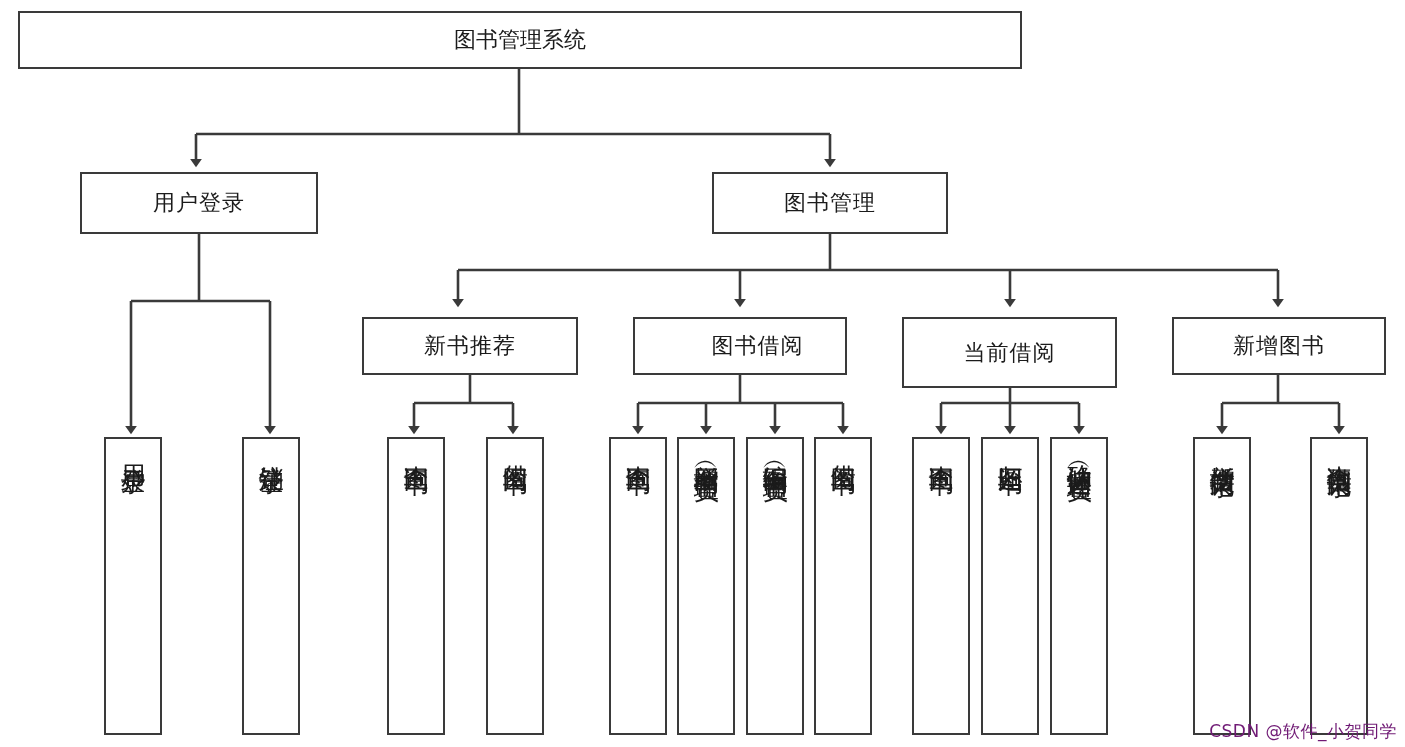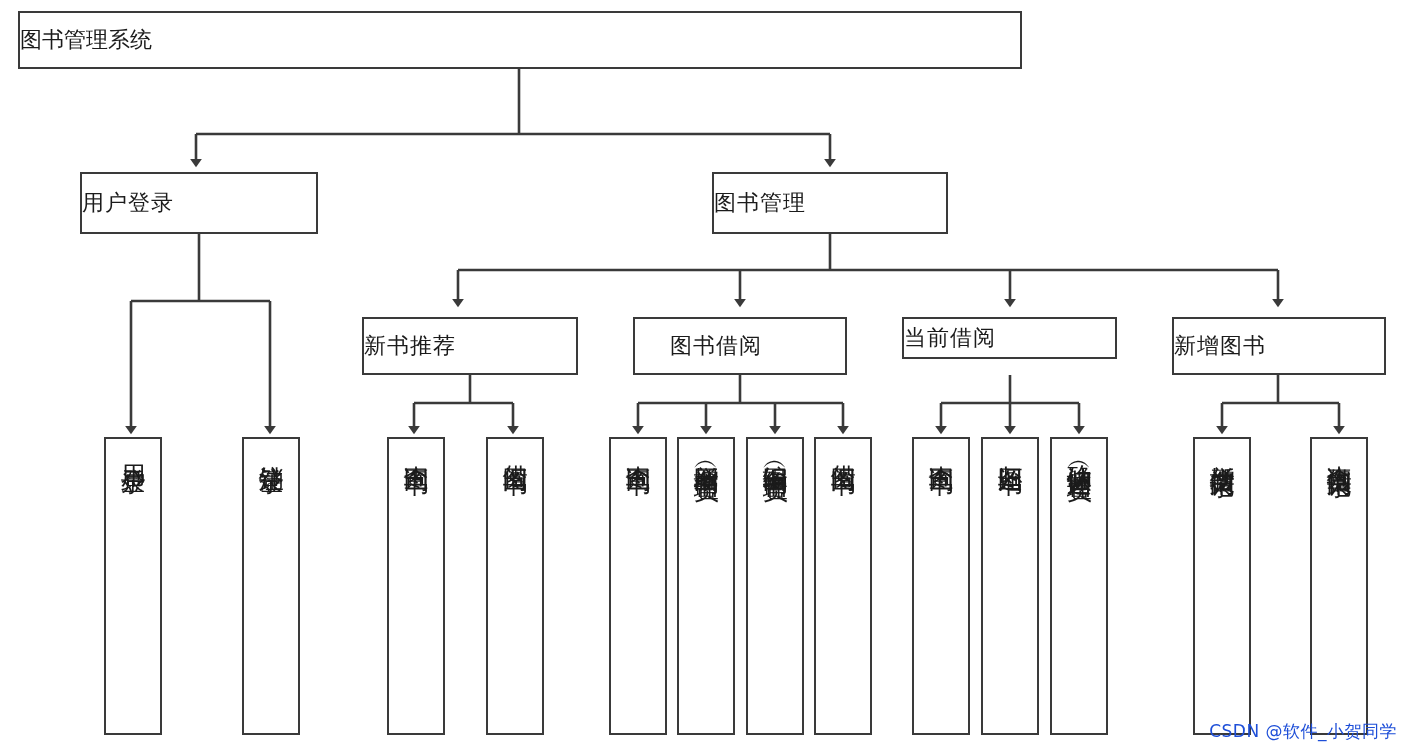--- a/index.html
+++ b/index.html
@@ -6,21 +6,21 @@
   body{font-family:"DejaVu Sans","Liberation Sans",sans-serif;}
   #stage{position:relative;width:1405px;height:747px;background:#ffffff;overflow:hidden;}
   svg#wires{position:absolute;left:0;top:0;width:1405px;height:747px;}
   .node{
     position:absolute;
     box-sizing:border-box;
     background:#ffffff;
     border:2px solid #3a3a3a;
     display:flex;
     align-items:center;
-    justify-content:flex-start;
+    justify-content:center;
     color:#1b1b1b;
   }
   .node.h{font-size:22px;letter-spacing:1px;}
   .node.root{font-size:22px;}
   .node.v{
     align-items:flex-start;
     justify-content:center;
     padding-top:6px;
   }
   .vtext{
@@ -30,21 +30,21 @@
     line-height:1.18;
     letter-spacing:2px;
     white-space:nowrap;
     color:#1b1b1b;
   }
   .wm{
     position:absolute;
     right:8px;
     bottom:4px;
     font-size:17px;
-    color:#1d4ed8;
+    color:#701a75;
     white-space:nowrap;
     letter-spacing:0.5px;
   }
 </style>
 </head>
 <body>
 
 <div id="stage">
 
   <svg id="wires" viewBox="0 0 1405 747">
@@ -107,21 +107,21 @@
   <div class="node h" style="left:712px;top:172px;width:236px;height:62px;">
     <span>图书管理</span>
   </div>
 
   <div class="node h" style="left:362px;top:317px;width:216px;height:58px;">
     <span>新书推荐</span>
   </div>
   <div class="node h" style="left:633px;top:317px;width:214px;height:58px;padding-left:35px;">
     <span>图书借阅</span>
   </div>
-  <div class="node h" style="left:902px;top:317px;width:215px;height:42px;">
+  <div class="node h" style="left:902px;top:317px;width:215px;height:71px;">
     <span>当前借阅</span>
   </div>
   <div class="node h" style="left:1172px;top:317px;width:214px;height:58px;">
     <span>新增图书</span>
   </div>
 
   <div class="node v" style="left:104px;top:437px;width:58px;height:298px;">
     <span class="vtext">用户登录</span>
   </div>
   <div class="node v" style="left:242px;top:437px;width:58px;height:298px;">

